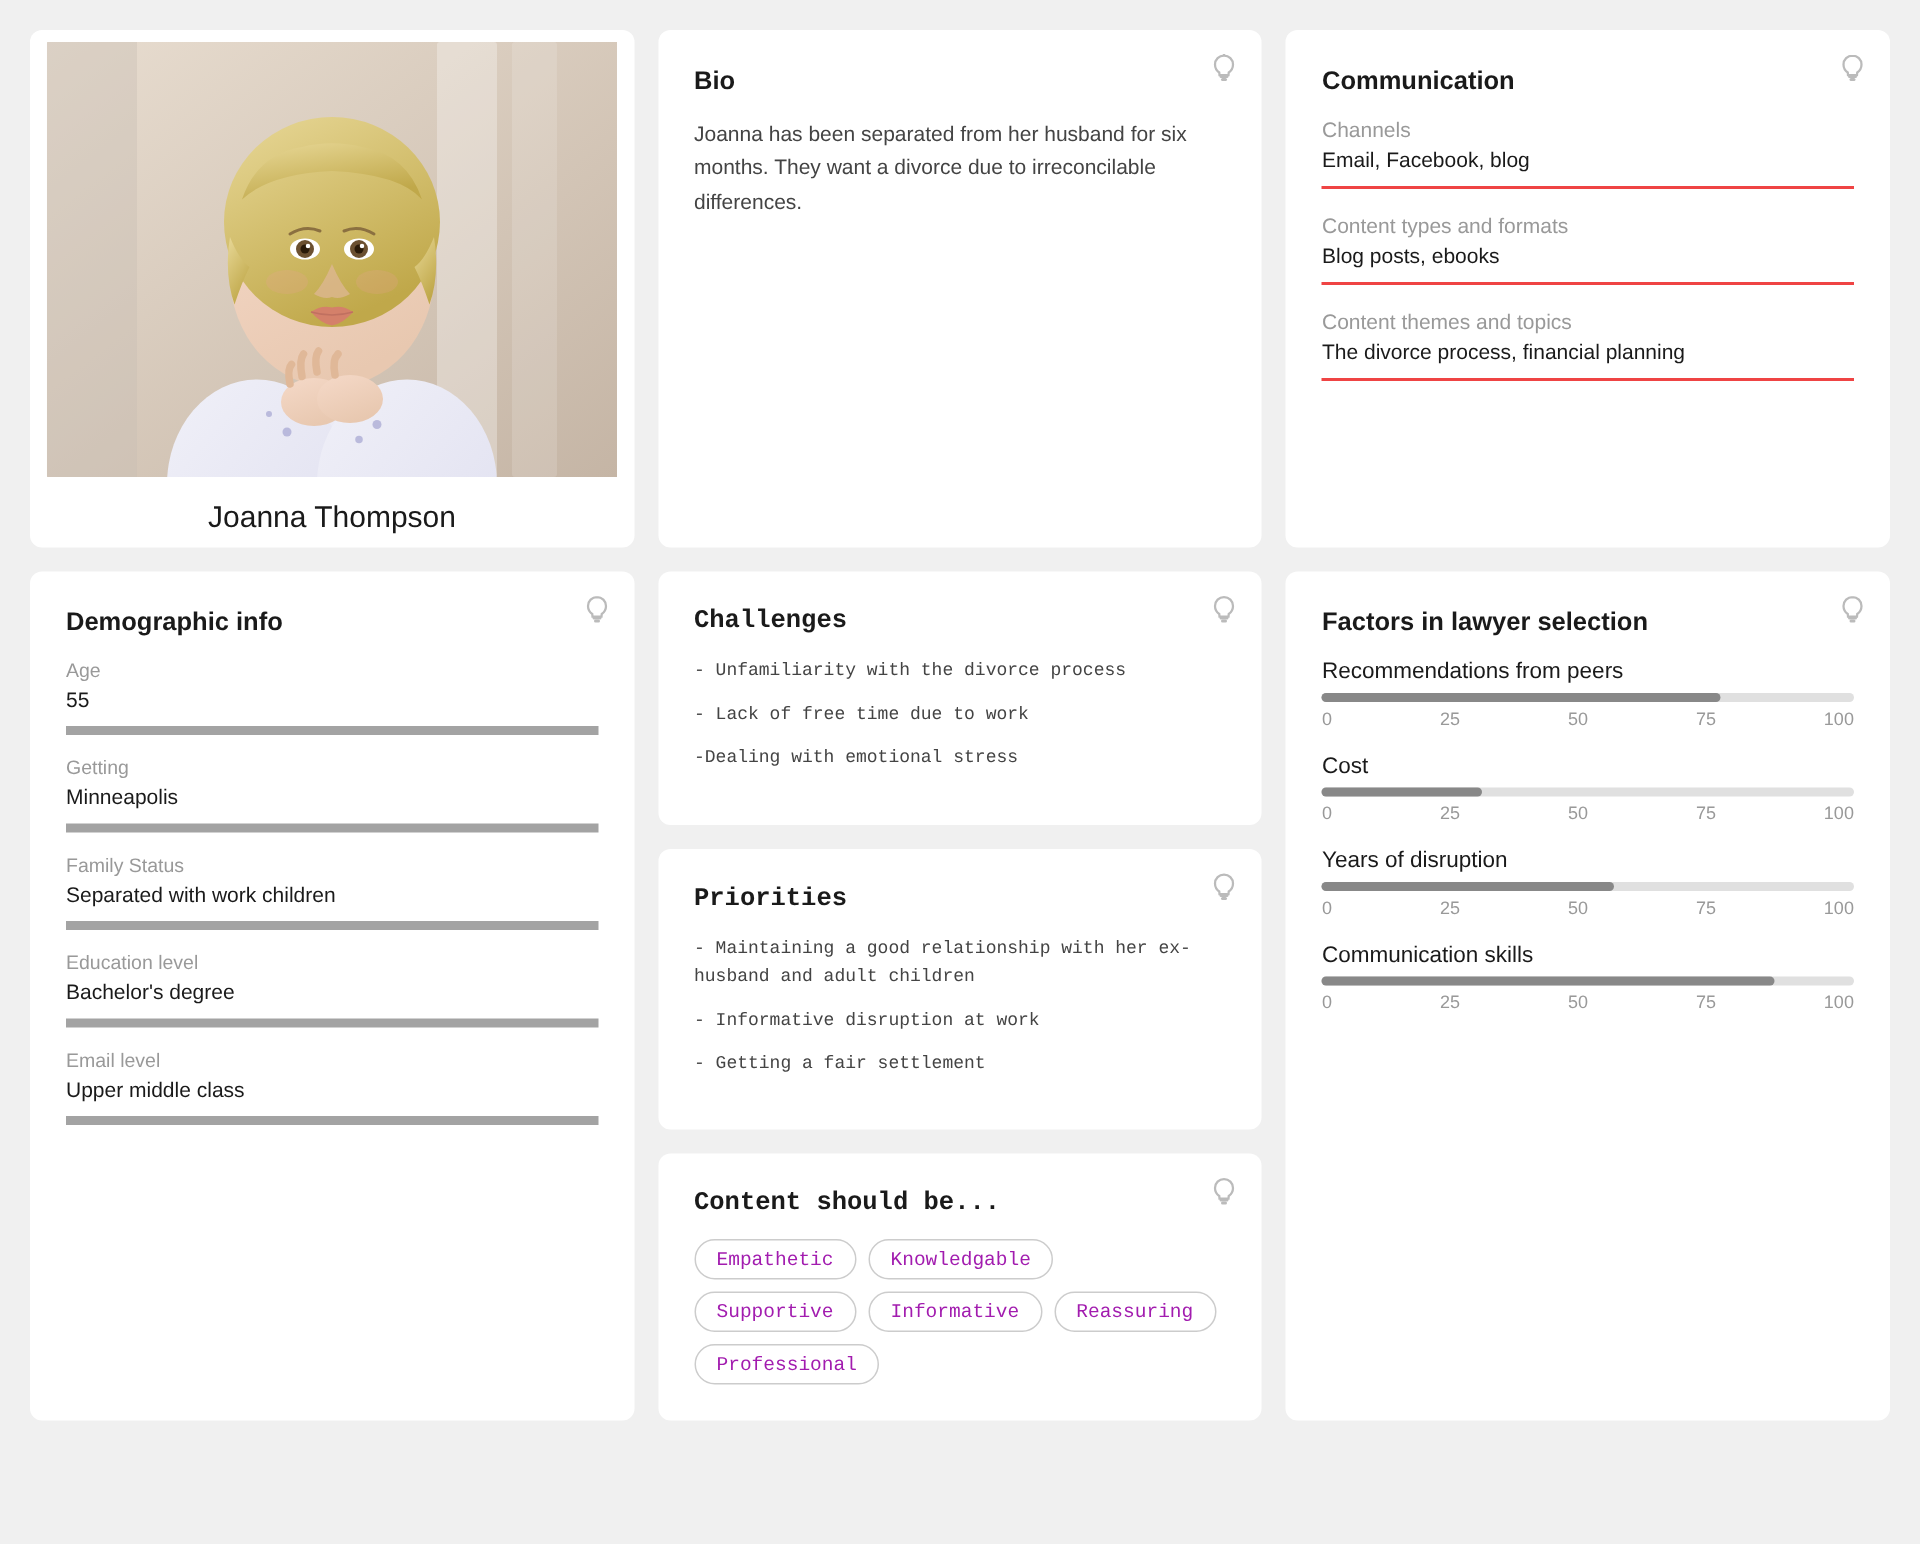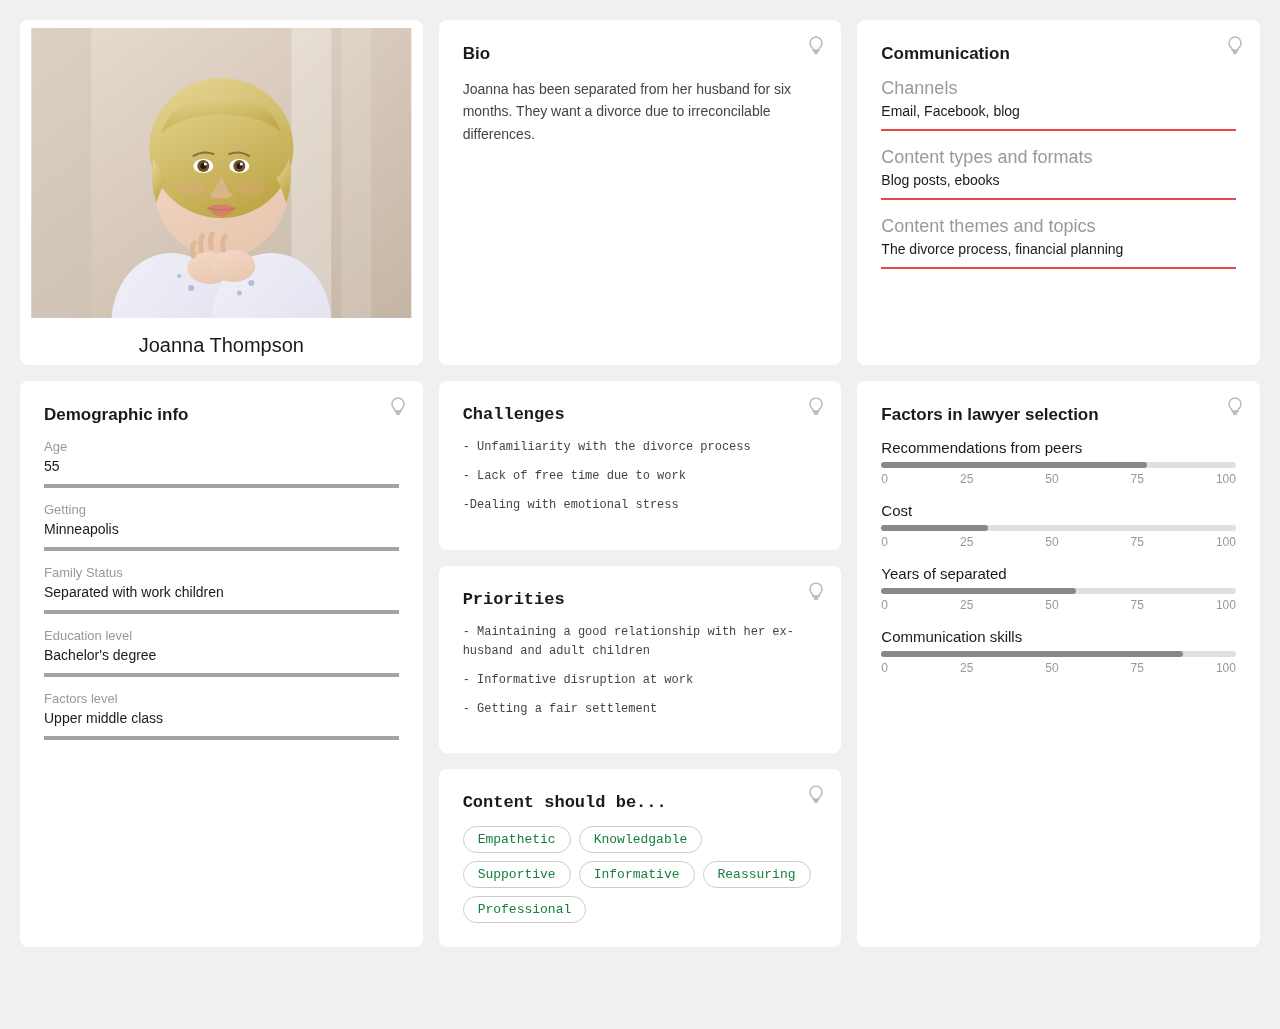--- a/index.html
+++ b/index.html
@@ -56,21 +56,21 @@
       font-size: 14px;
       color: #444;
       line-height: 1.6;
     }
 
     
     .comm-section {
       margin-bottom: 16px;
     }
     .comm-label {
-      font-size: 18px;
+      font-size: 14px;
       color: #999;
       margin-bottom: 4px;
     }
     .comm-value {
       font-size: 14px;
       color: #1a1a1a;
       padding-bottom: 10px;
       border-bottom: 2px solid #ef4444;
     }
 
@@ -80,21 +80,21 @@
     }
     .demo-label {
       font-size: 13px;
       color: #999;
       margin-bottom: 4px;
     }
     .demo-value {
       font-size: 14px;
       color: #1a1a1a;
       padding-bottom: 10px;
-      border-bottom: 4px solid #a3a3a3;
+      border-bottom: 6px solid #a3a3a3;
     }
 
     
     .bullet-list {
       list-style: none;
       padding: 0;
     }
     .bullet-list li {
       font-size: 12px;
       color: #444;
@@ -107,21 +107,21 @@
       display: flex;
       flex-wrap: wrap;
       gap: 8px;
       margin-top: 8px;
     }
     .tag {
       border: 1px solid #ccc;
       border-radius: 20px;
       padding: 5px 14px;
       font-size: 13px;
-      color: #15803d;
+      color: #a21caf;
       background: #fff;
     }
 
     
     .factor-section {
       margin-bottom: 16px;
     }
     .factor-label {
       font-size: 15px;
       color: #1a1a1a;
@@ -306,21 +306,21 @@
     </div>
     <div class="demo-section">
       <div class="demo-label">Family Status</div>
       <div class="demo-value">Separated with work children</div>
     </div>
     <div class="demo-section">
       <div class="demo-label">Education level</div>
       <div class="demo-value">Bachelor's degree</div>
     </div>
     <div class="demo-section">
-      <div class="demo-label">Factors level</div>
+      <div class="demo-label">Email level</div>
       <div class="demo-value">Upper middle class</div>
     </div>
   </div>
 
   <div style="display:flex; flex-direction:column; gap:16px;font-family:Liberation Mono, monospace;">
 
     <div class="card">
       <span class="card-lightbulb">
         <svg width="18" height="22" viewBox="0 0 18 22" fill="none" xmlns="http://www.w3.org/2000/svg">
           <path d="M9 1C5.686 1 3 3.686 3 7c0 2.21 1.13 4.15 2.84 5.31L6 14h6l.16-1.69C13.87 11.15 15 9.21 15 7c0-3.314-2.686-6-6-6z" stroke="#bbb" stroke-width="1.5" fill="none"></path>
@@ -402,21 +402,21 @@
           </div>
           <div class="bar-labels">
             <span>0</span>
             <span>25</span>
             <span>50</span>
             <span>75</span>
             <span>100</span>
           </div>
         </div>
         <div class="factor-section">
-          <div class="factor-label">Years of separated</div>
+          <div class="factor-label">Years of disruption</div>
           <div class="bar-track">
             <div class="bar-fill" style="width: 55%;"></div>
           </div>
           <div class="bar-labels">
             <span>0</span>
             <span>25</span>
             <span>50</span>
             <span>75</span>
             <span>100</span>
           </div>

